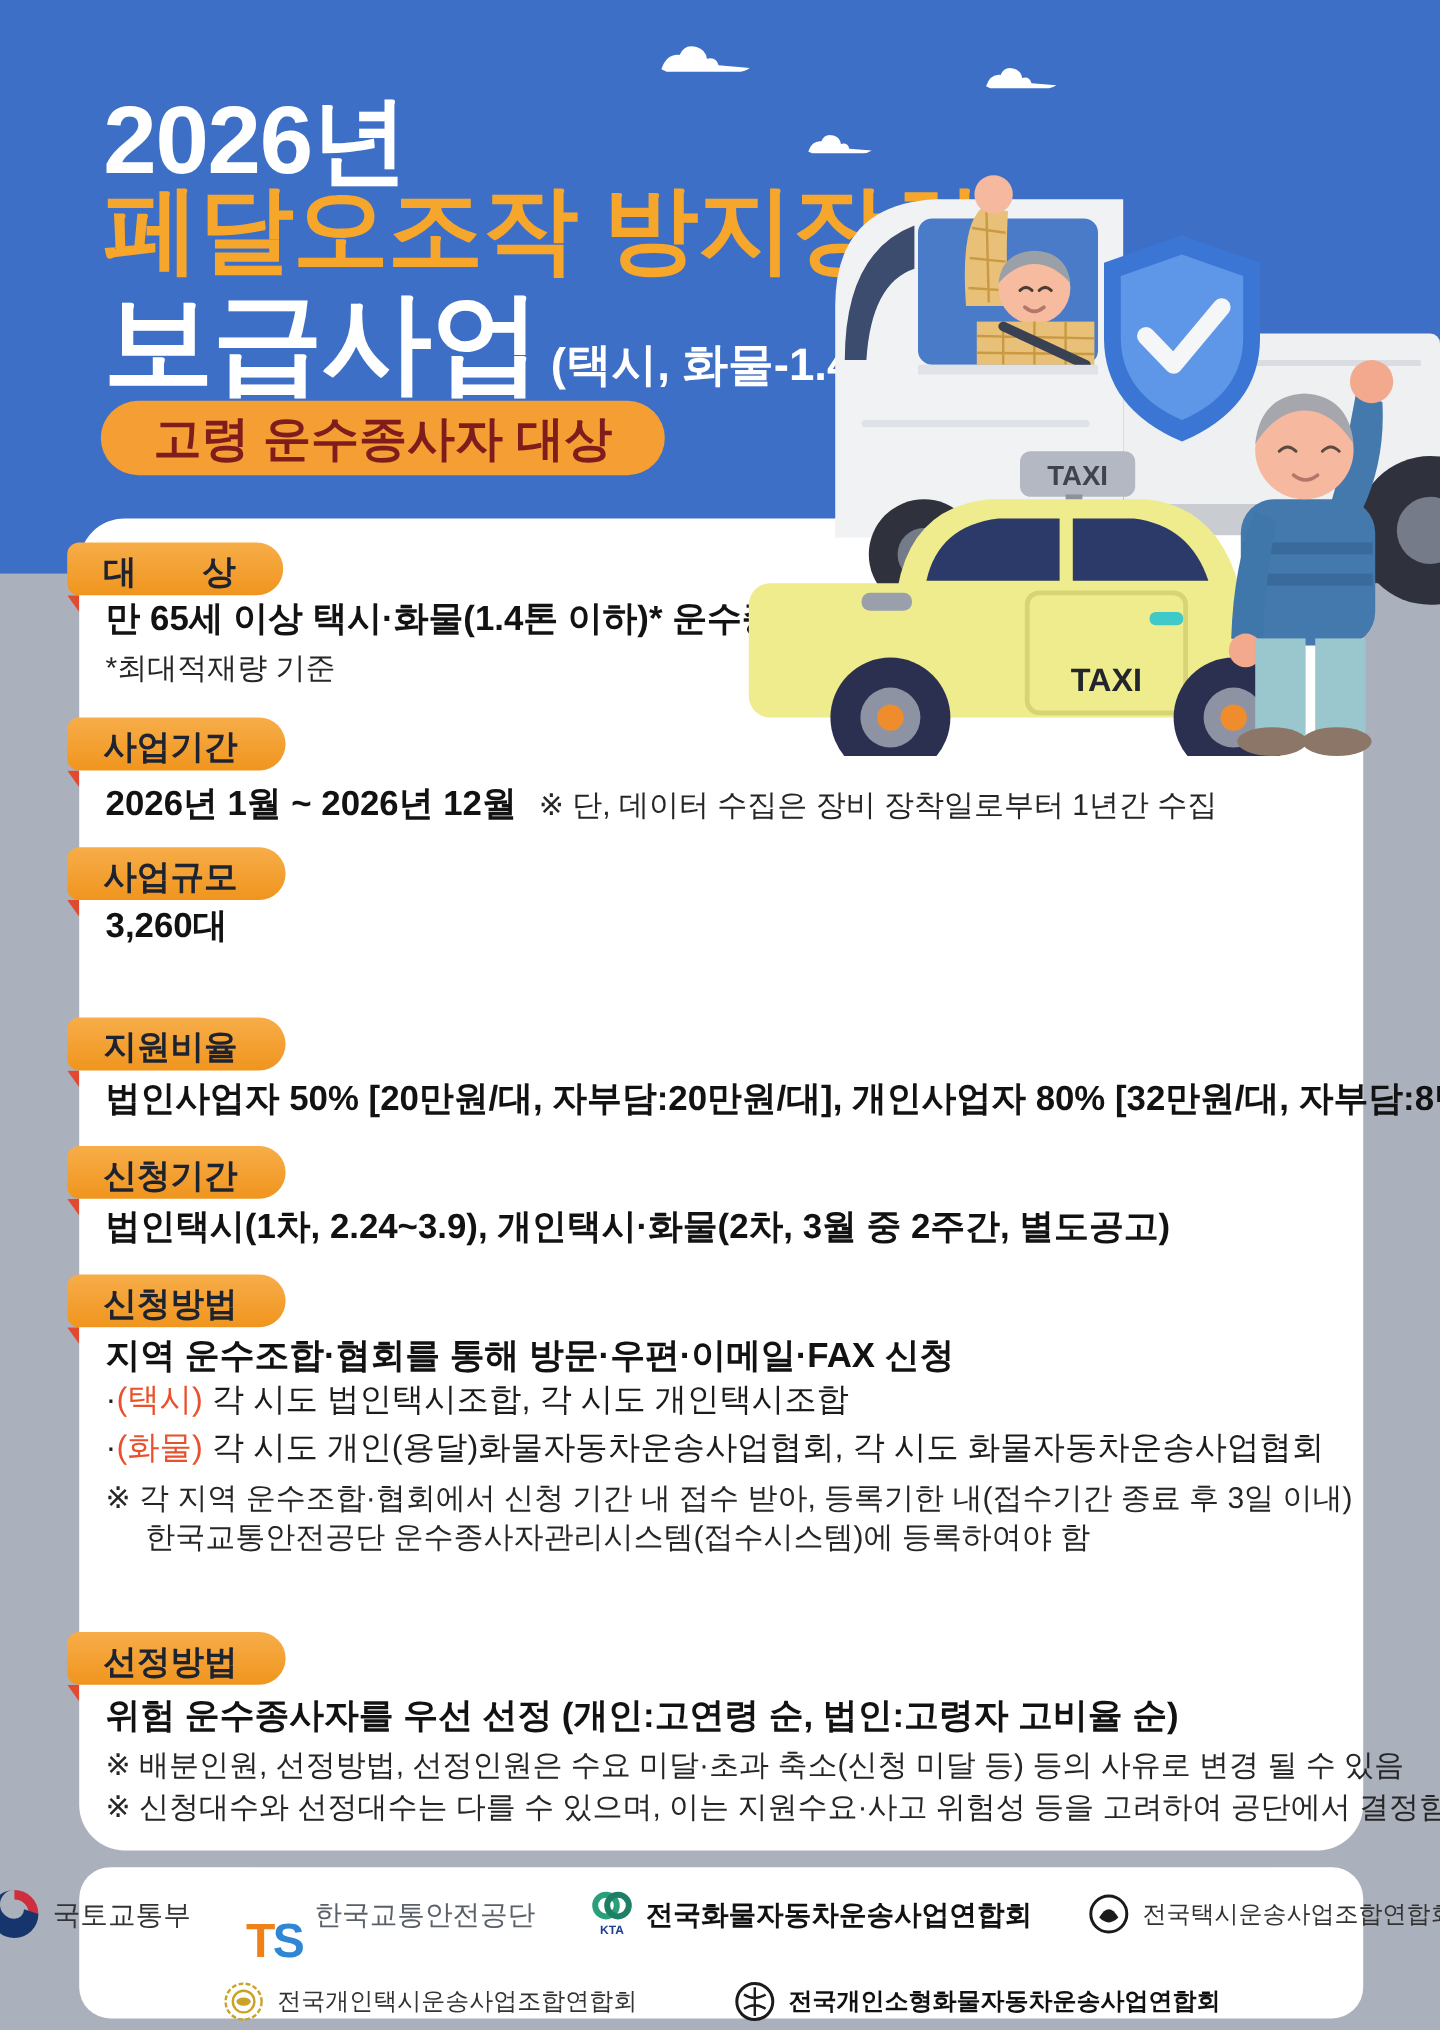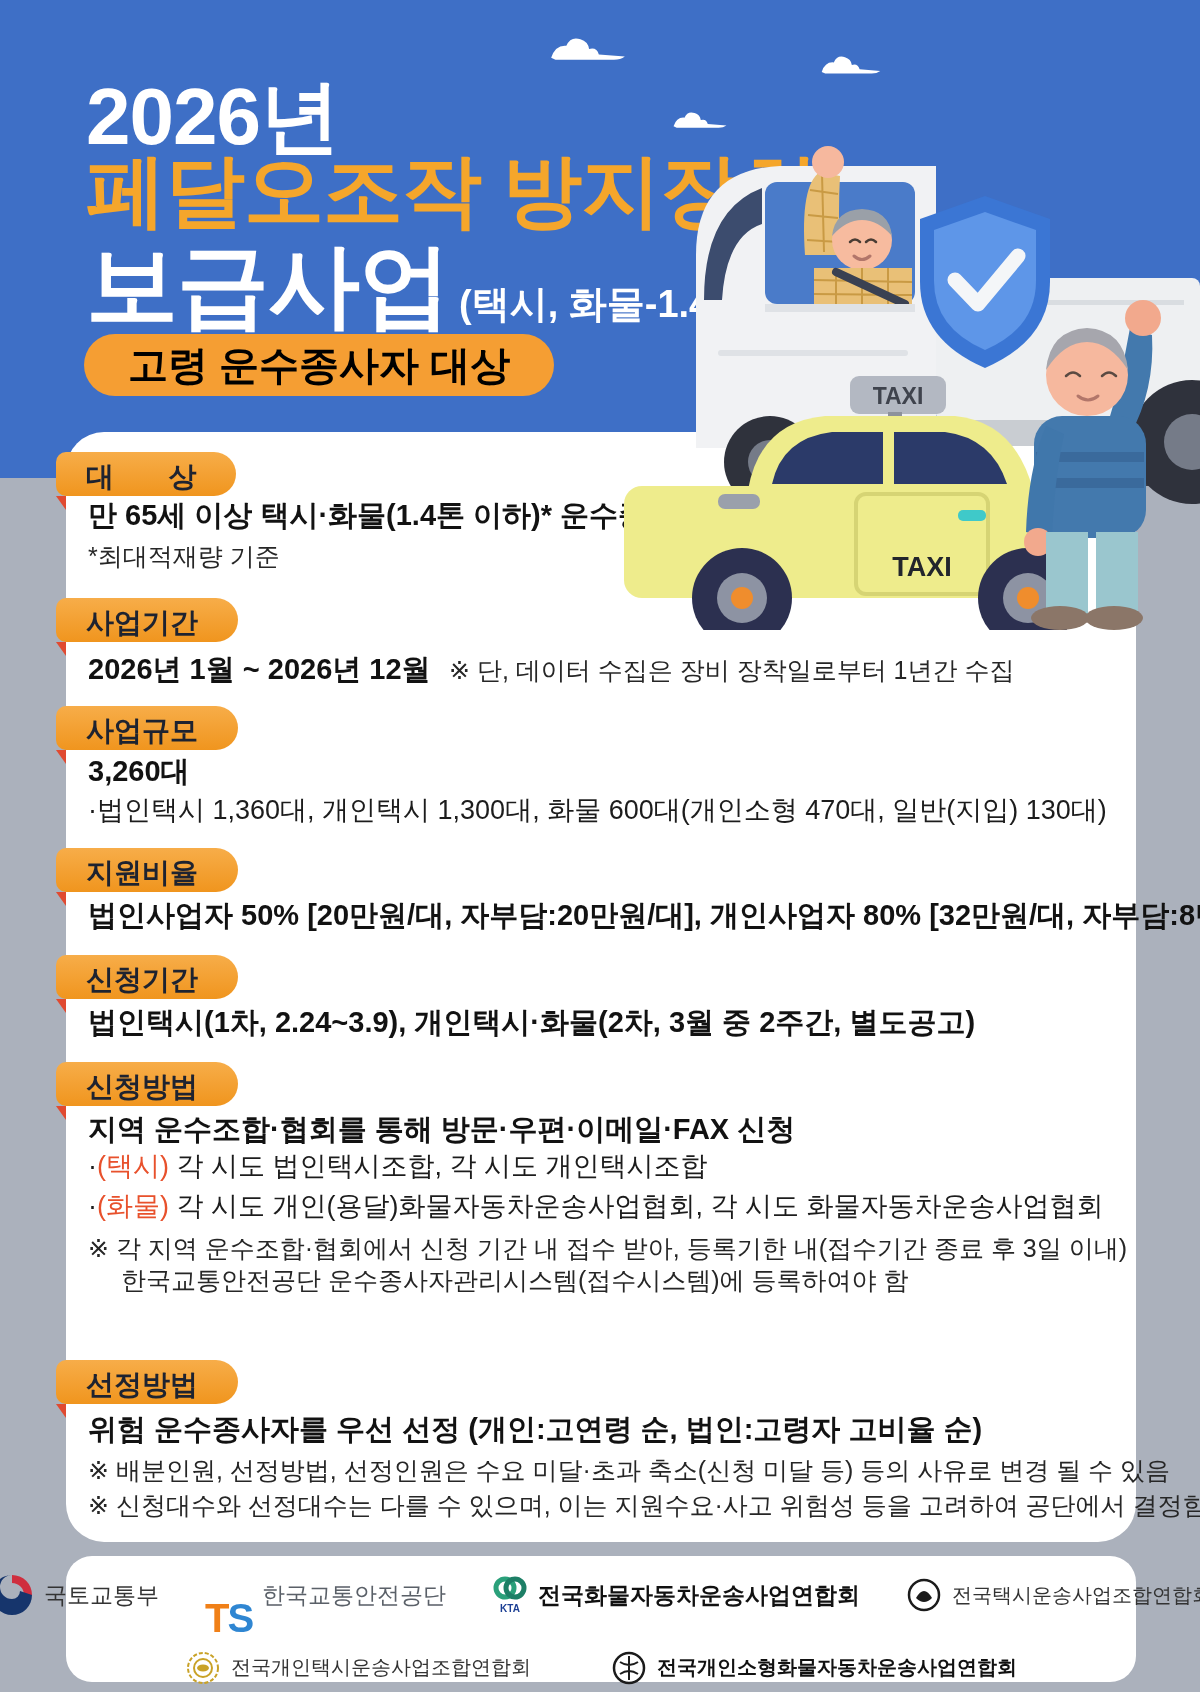--- a/index.html
+++ b/index.html
@@ -17,21 +17,21 @@
   .title-line{position:absolute;left:86px;font-weight:700;letter-spacing:-1px;white-space:nowrap;}
   .title-year{top:52px;font-size:80px;color:#ffffff;margin-top:12px;}
   .title-main{top:138px;font-size:80px;color:#f5a62b;}
   .title-sub{top:224px;font-size:92px;color:#ffffff;display:flex;align-items:baseline;gap:9px;}
   .title-sub .paren{font-size:38px;font-weight:700;color:#ffffff;letter-spacing:0;}
   .badge{
     position:absolute;left:84px;top:334px;height:62px;
     background:#f59e33;border-radius:34px;
     display:inline-flex;align-items:center;padding:0 44px;
   }
-  .badge span{font-size:40px;font-weight:700;color:#000000;white-space:nowrap;}
+  .badge span{font-size:40px;font-weight:700;color:#7f1d1d;white-space:nowrap;}
   
   .card{position:absolute;background:#ffffff;}
   .main-card{left:66px;top:432px;width:1070px;height:1110px;border-radius:38px;z-index:1;}
   .footer-card{left:66px;top:1556px;width:1070px;height:126px;border-radius:26px;z-index:1;
     display:flex;flex-direction:column;justify-content:center;align-items:center;gap:12px;}
   
   .pill{
     position:absolute;left:-10px;height:44px;z-index:3;
     background:linear-gradient(180deg,#f7ad49,#f0951e);
     border-radius:10px 22px 22px 10px;
@@ -109,21 +109,20 @@
     <div class="line" style="top:218px">
       <span class="main-inline">2026년 1월 ~ 2026년 12월</span>
       <span class="note-inline">※ 단, 데이터 수집은 장비 장착일로부터 1년간 수집</span>
     </div>
 
     <div class="pill" style="top:274px">
       <span class="pill-label">사업규모</span>
       <span class="fold"></span>
     </div>
     <div class="line main" style="top:320px">3,260대</div>
-    <div class="line detail" style="top:360px">·법인택시 1,360대, 개인택시 1,300대, 화물 600대(개인소형 470대, 일반(지입) 130대)</div>
 
     <div class="pill" style="top:416px">
       <span class="pill-label">지원비율</span>
       <span class="fold"></span>
     </div>
     <div class="line main" style="top:464px">법인사업자 50% [20만원/대, 자부담:20만원/대], 개인사업자 80% [32만원/대, 자부담:8만원/대]</div>
 
     <div class="pill" style="top:523px">
       <span class="pill-label">신청기간</span>
       <span class="fold"></span>

